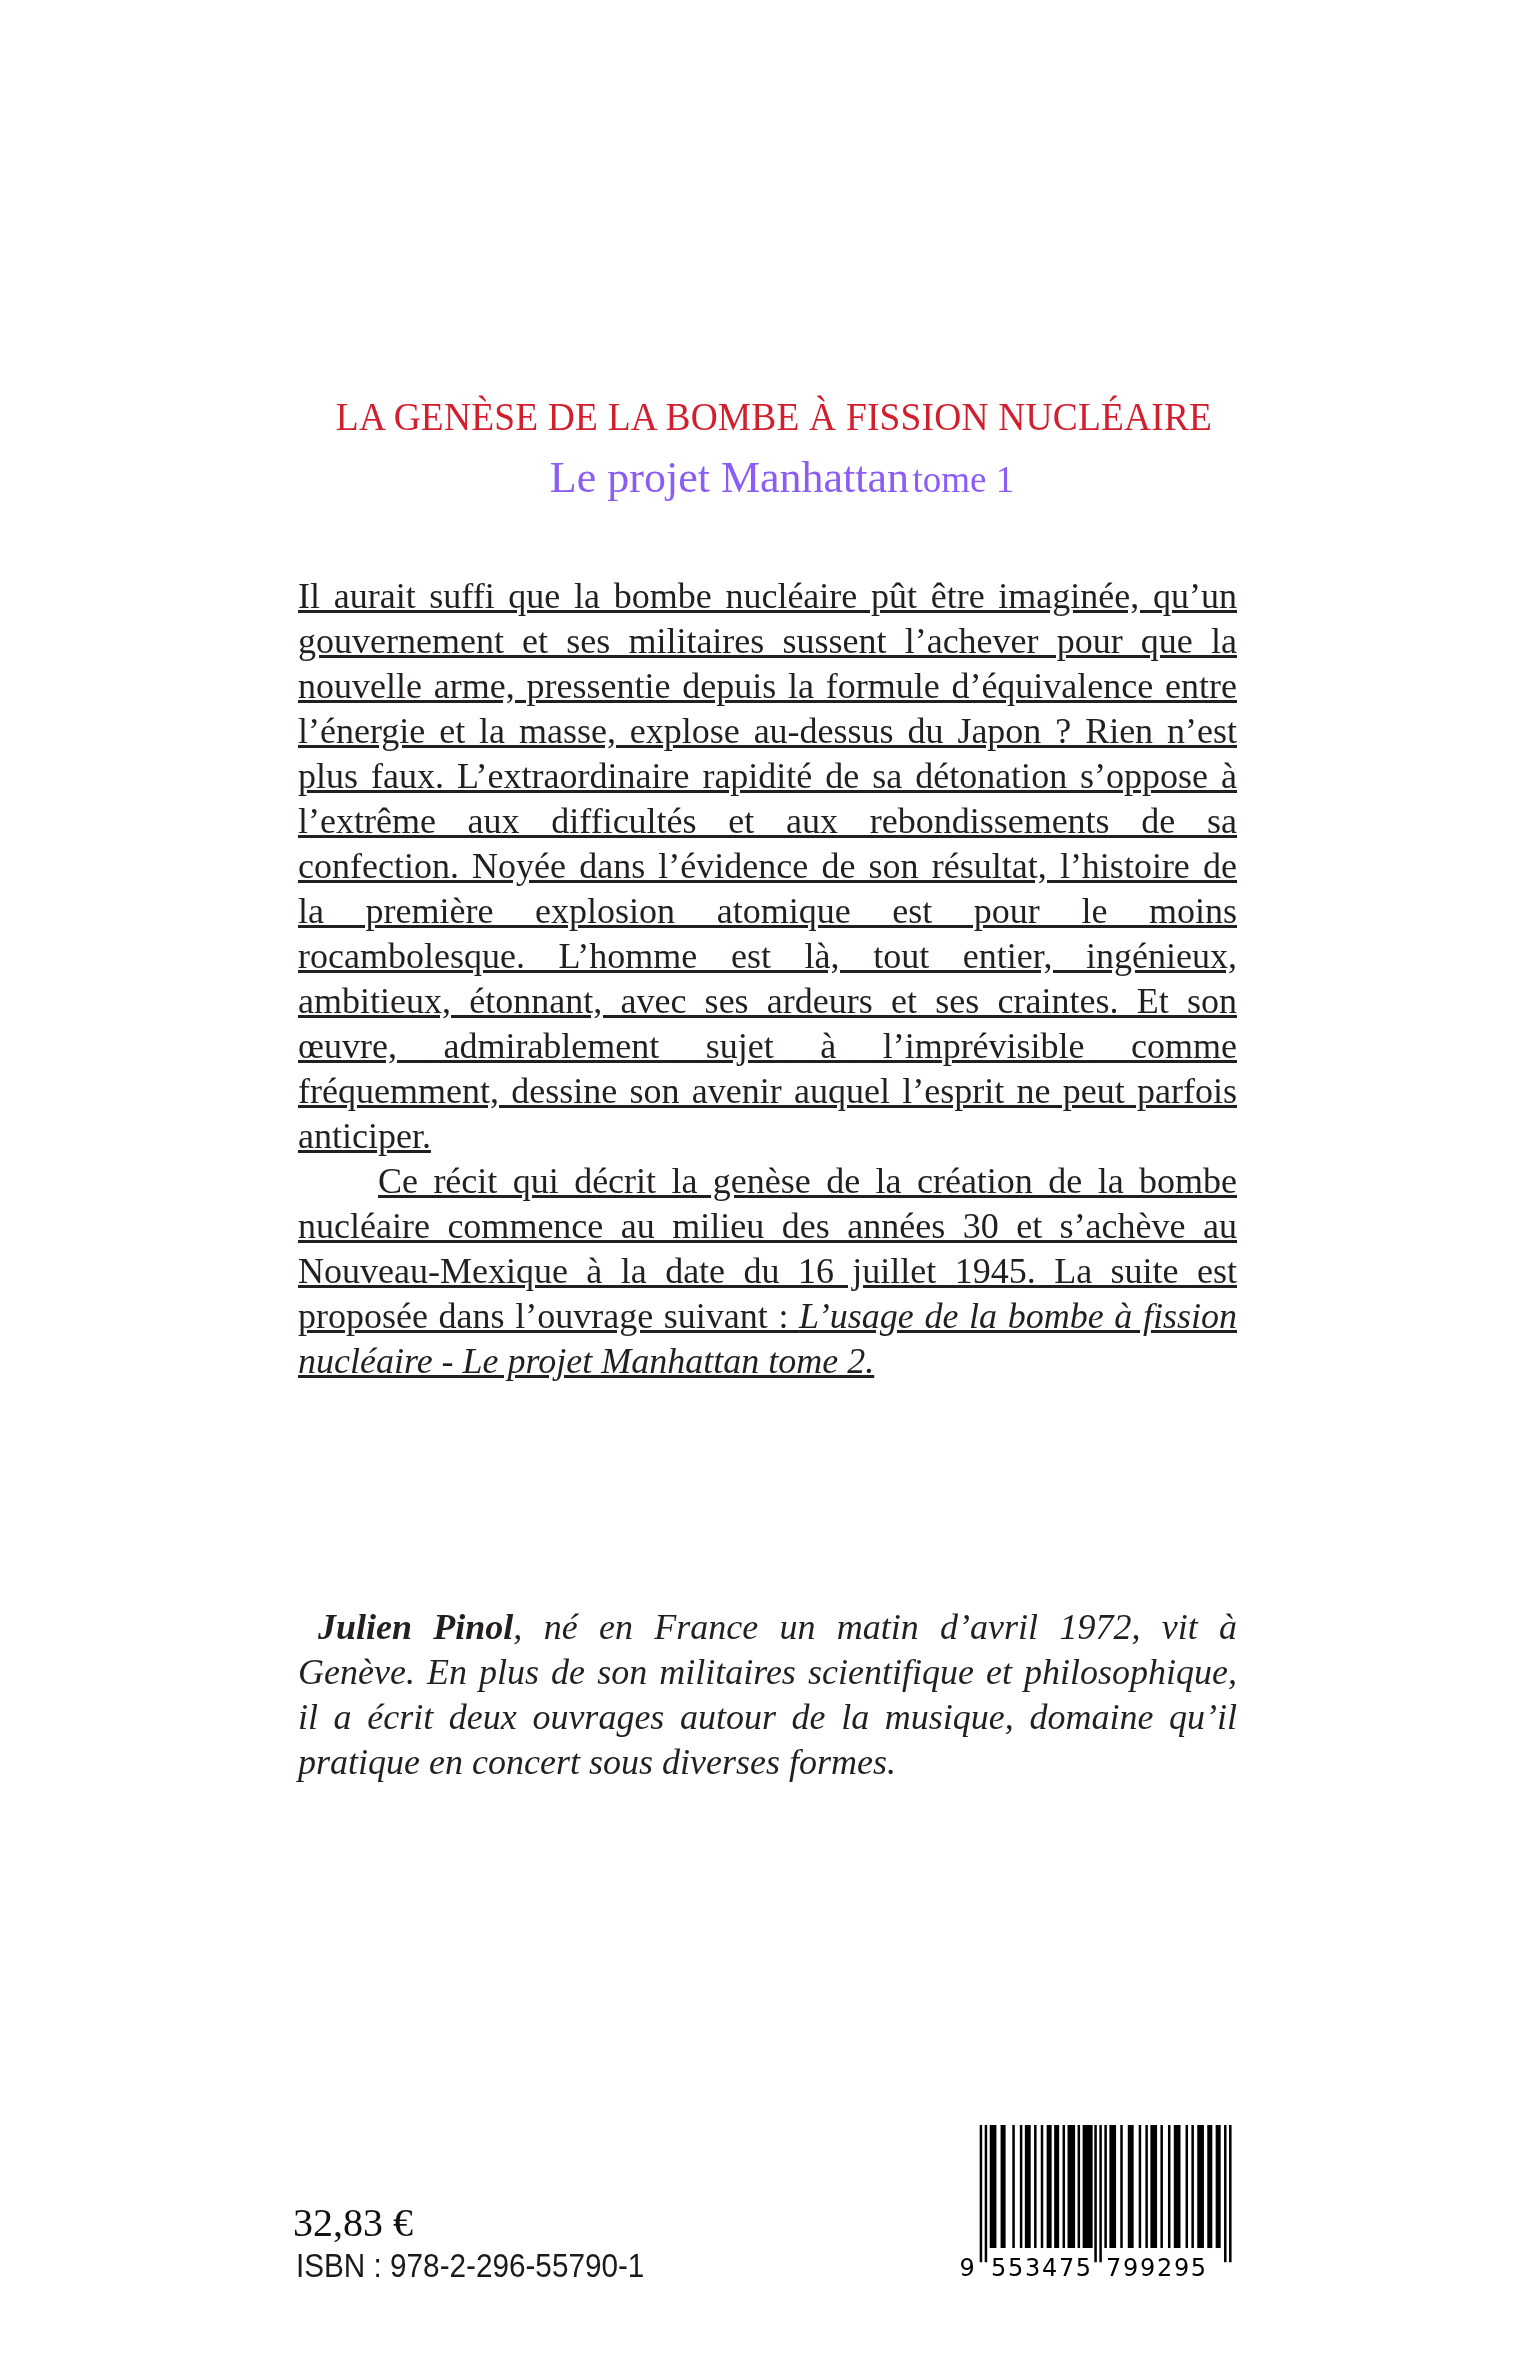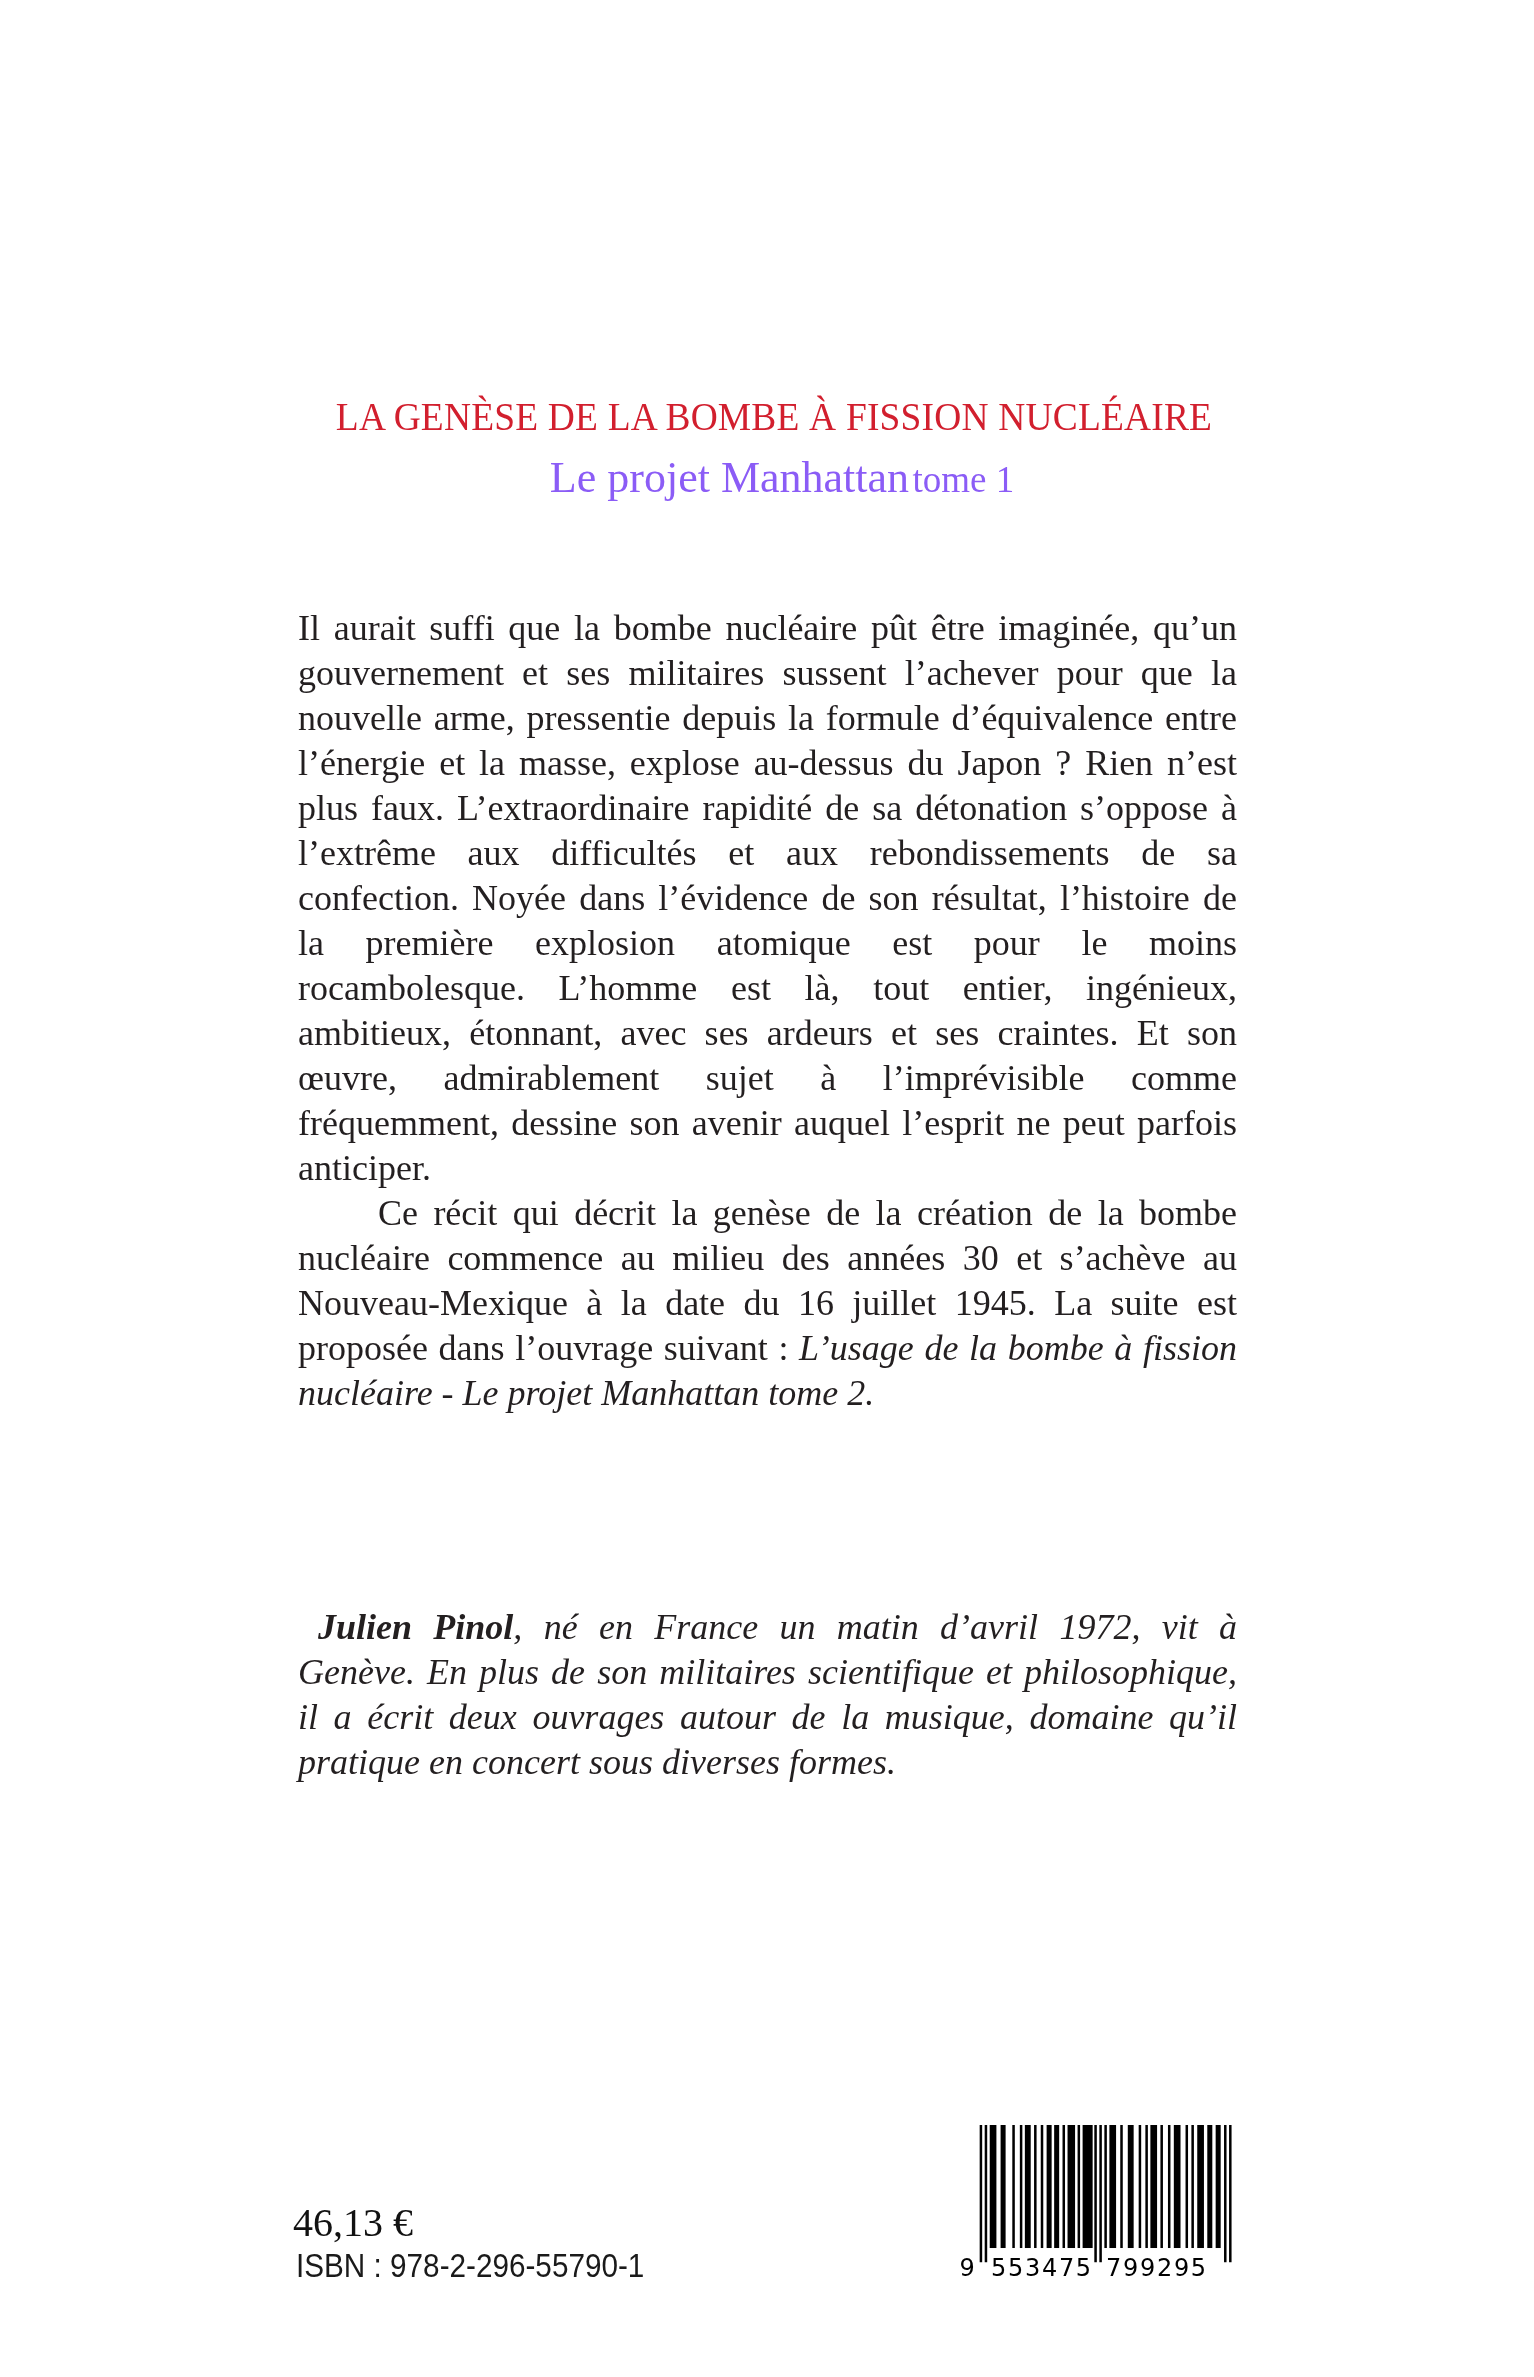--- a/index.html
+++ b/index.html
@@ -14,23 +14,23 @@
     transform: scaleX(0.96); transform-origin: center;
   }
   .subtitle {
     position: absolute; left: 260px; width: 1044px; top: 453px;
     text-align: center; color: #8b5cf6; line-height: 50px;
   }
   .subtitle .main { font-size: 44px; }
   .subtitle .tome { font-size: 37px; }
 
   .body {
-    position: absolute; left: 298px; width: 939px; top: 606px;
+    position: absolute; left: 298px; width: 939px; top: 574px;
     color: #231f20; font-size: 36px; line-height: 45px;
-    text-align: justify; hyphens: none;
+    text-align: justify; hyphens: none; text-decoration: underline;
   }
   .body p { margin: 0; }
   .body p.indent { text-indent: 80px; }
   .body em { font-style: italic; }
 
   .bio {
     position: absolute; left: 298px; width: 939px; top: 1605px;
     color: #231f20; font-size: 36px; line-height: 45px;
     text-align: justify; font-style: italic;
   }
@@ -63,21 +63,21 @@
     <span class="tome">tome 1</span>
   </div>
 
   <div class="body serif">
     <p>Il aurait suffi que la bombe nucléaire pût être imaginée, qu’un gouvernement et ses militaires sussent l’achever pour que la nouvelle arme, pressentie depuis la formule d’équivalence entre l’énergie et la masse, explose au-dessus du Japon ? Rien n’est plus faux. L’extraordinaire rapidité de sa détonation s’oppose à l’extrême aux difficultés et aux rebondissements de sa confection. Noyée dans l’évidence de son résultat, l’histoire de la première explosion atomique est pour le moins rocambolesque. L’homme est là, tout entier, ingénieux, ambitieux, étonnant, avec ses ardeurs et ses craintes. Et son œuvre, admirablement sujet à l’imprévisible comme fréquemment, dessine son avenir auquel l’esprit ne peut parfois anticiper.</p>
     <p class="indent"><span>Ce récit qui décrit la genèse de la création de la bombe nucléaire commence au milieu des années 30 et s’achève au Nouveau-Mexique à la date du 16 juillet 1945. La suite est proposée dans l’ouvrage suivant : </span><em>L’usage de la bombe à fission nucléaire - Le projet Manhattan tome 2.</em></p>
   </div>
 
   <div class="bio serif"><b>Julien Pinol</b><span>, né en France un matin d’avril 1972, vit à Genève. En plus de son militaires scientifique et philosophique, il a écrit deux ouvrages autour de la musique, domaine qu’il pratique en concert sous diverses formes.</span></div>
 
-  <div class="price serif">46,13 €</div>
+  <div class="price serif">32,83 €</div>
   <div class="isbn sans">ISBN : 978-2-296-55790-1</div>
 
   <div class="barcode">
     <svg width="285" height="159" viewBox="0 0 340 190" xmlns="http://www.w3.org/2000/svg">
       <g fill="#000">
 
         <rect x="28" y="0" width="3" height="164"></rect>
         <rect x="34" y="0" width="3" height="164"></rect>
 
         <rect x="40" y="0" width="8" height="147"></rect>

